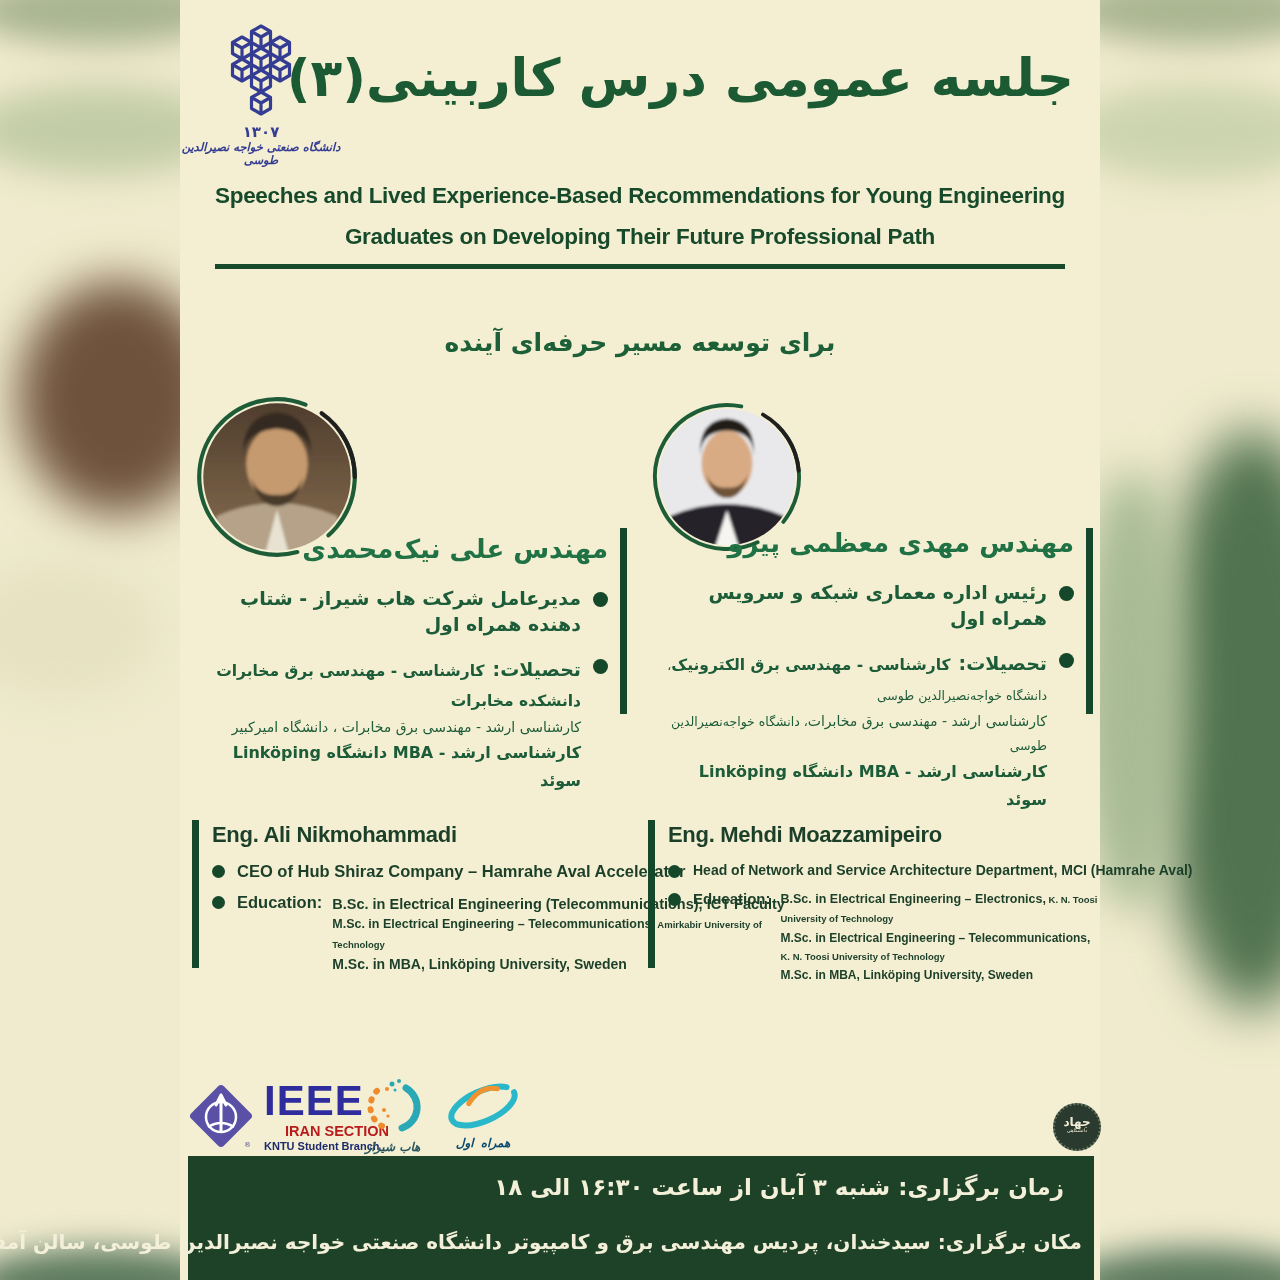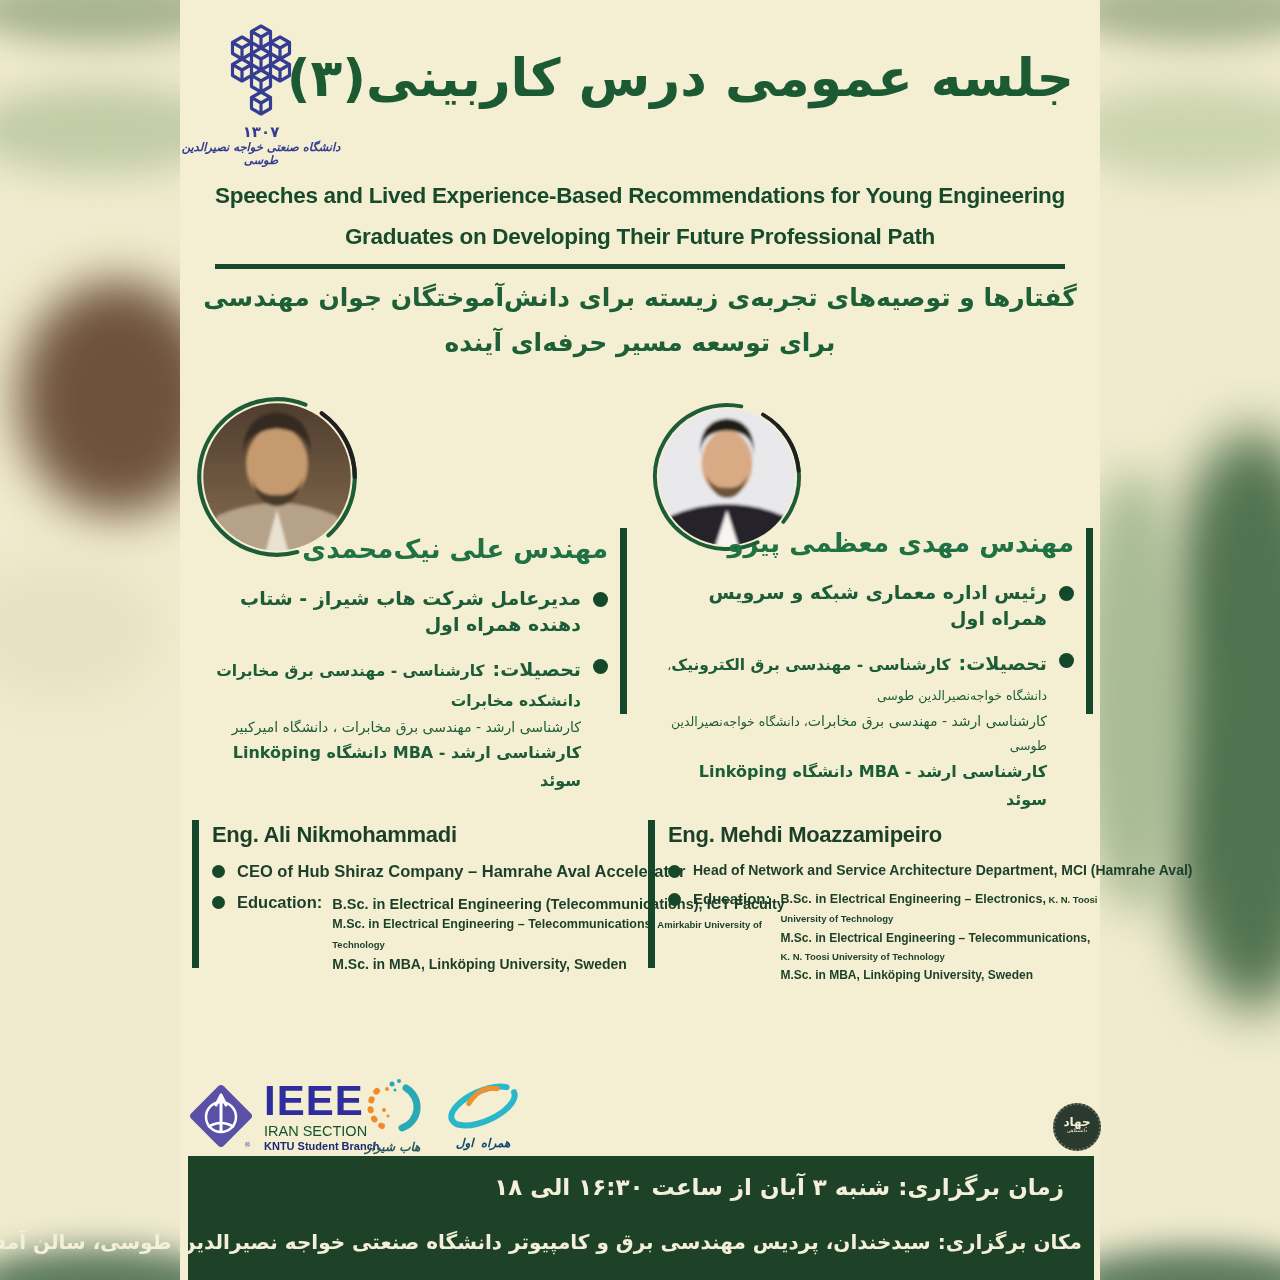--- a/index.html
+++ b/index.html
@@ -53,21 +53,21 @@
   .en-edu .main{font-weight:bold;white-space:nowrap;}
   .en-edu .sm{font-size:9.5px;font-weight:bold;}
   .en-0 .en-role{font-size:16.5px;} .en-0 .en-edu .lbl{font-size:16.5px;}
   .en-0 .l1{font-size:14.5px;} .en-0 .l2{font-size:12.5px;} .en-0 .l3{font-size:14px;}
   .en-1 .en-role{font-size:14px;} .en-1 .en-edu .lbl{font-size:15px;}
   .en-1 .l1{font-size:12.5px;} .en-1 .l2{font-size:12px;} .en-1 .l3{font-size:12px;}
   
   .ieee{position:absolute;left:6px;top:1080px;display:flex;gap:8px;align-items:center;}
   .ieee-txt{line-height:1;}
   .ieee-word{font-family:"Liberation Sans",sans-serif;font-size:42px;font-weight:bold;color:#2f2c9e;letter-spacing:1px;}
-  .ieee-sec{font-family:"Liberation Sans",sans-serif;font-size:14.5px;font-weight:normal;color:#14532d;margin-top:2px;}
+  .ieee-sec{font-family:"Liberation Sans",sans-serif;font-size:14.5px;font-weight:bold;color:#b91c1c;margin-top:2px;margin-left:21px;}
   .ieee-br{font-family:"Liberation Sans",sans-serif;font-size:11px;font-weight:bold;color:#1c2a6b;margin-top:2px;}
   .sponsor{position:absolute;text-align:center;}
   .sp-label-fa{font-size:12px;font-weight:bold;font-style:italic;}
   .jahad{position:absolute;left:873px;top:1103px;width:44px;height:44px;border-radius:50%;
          background:#2b3a2e;border:2px dotted #5f6f5c;color:#f1ecd6;text-align:center;line-height:1;}
   .jahad .j1{font-size:12px;font-weight:bold;margin-top:11px;}
   .jahad .j2{font-size:5px;}
   
   .footer{position:absolute;left:8px;right:6px;top:1156px;height:124px;background:#1e4227;color:#f3efd9;}
   .f-line{position:absolute;right:30px;white-space:nowrap;font-weight:bold;}
@@ -118,21 +118,20 @@
       <div class="fa uni-name">دانشگاه صنعتی خواجه نصیرالدین طوسی</div>
     </div>
 
     <div class="fa title-fa">جلسه عمومی درس کاربینی(۳)</div>
 
     <div class="en sub-en sub-en1">Speeches and Lived Experience-Based Recommendations for Young Engineering</div>
     <div class="en sub-en sub-en2">Graduates on Developing Their Future Professional Path</div>
 
     <div class="divider"></div>
 
-    <div class="fa sub-fa sub-fa1">گفتارها و توصیه‌های تجربه‌ی زیسته برای دانش‌آموختگان جوان مهندسی</div>
     <div class="fa sub-fa sub-fa2">برای توسعه مسیر حرفه‌ای آینده</div>
 
     <div class="photo" style="left:16px;top:396px;">
       <svg width="162" height="162" viewBox="0 0 100 100">
         <defs>
           <clipPath id="pc1">
               <circle cx="50" cy="50" r="45.5"></circle>
             </clipPath>
           <filter id="pb1" x="-10%" y="-10%" width="120%" height="120%">
               <feGaussianBlur stdDeviation="1.1"></feGaussianBlur>

